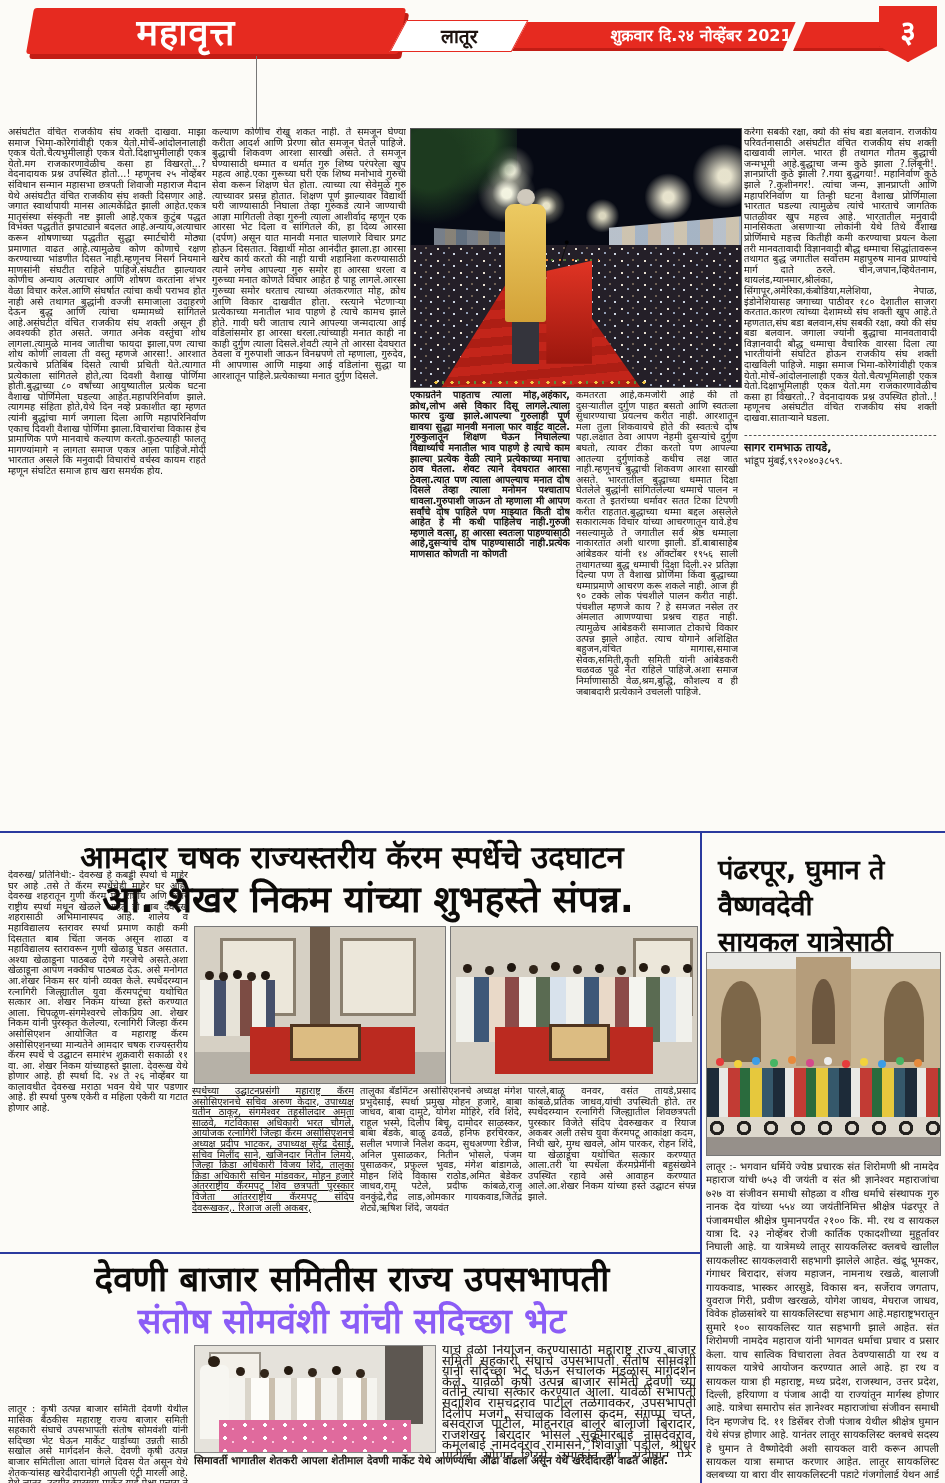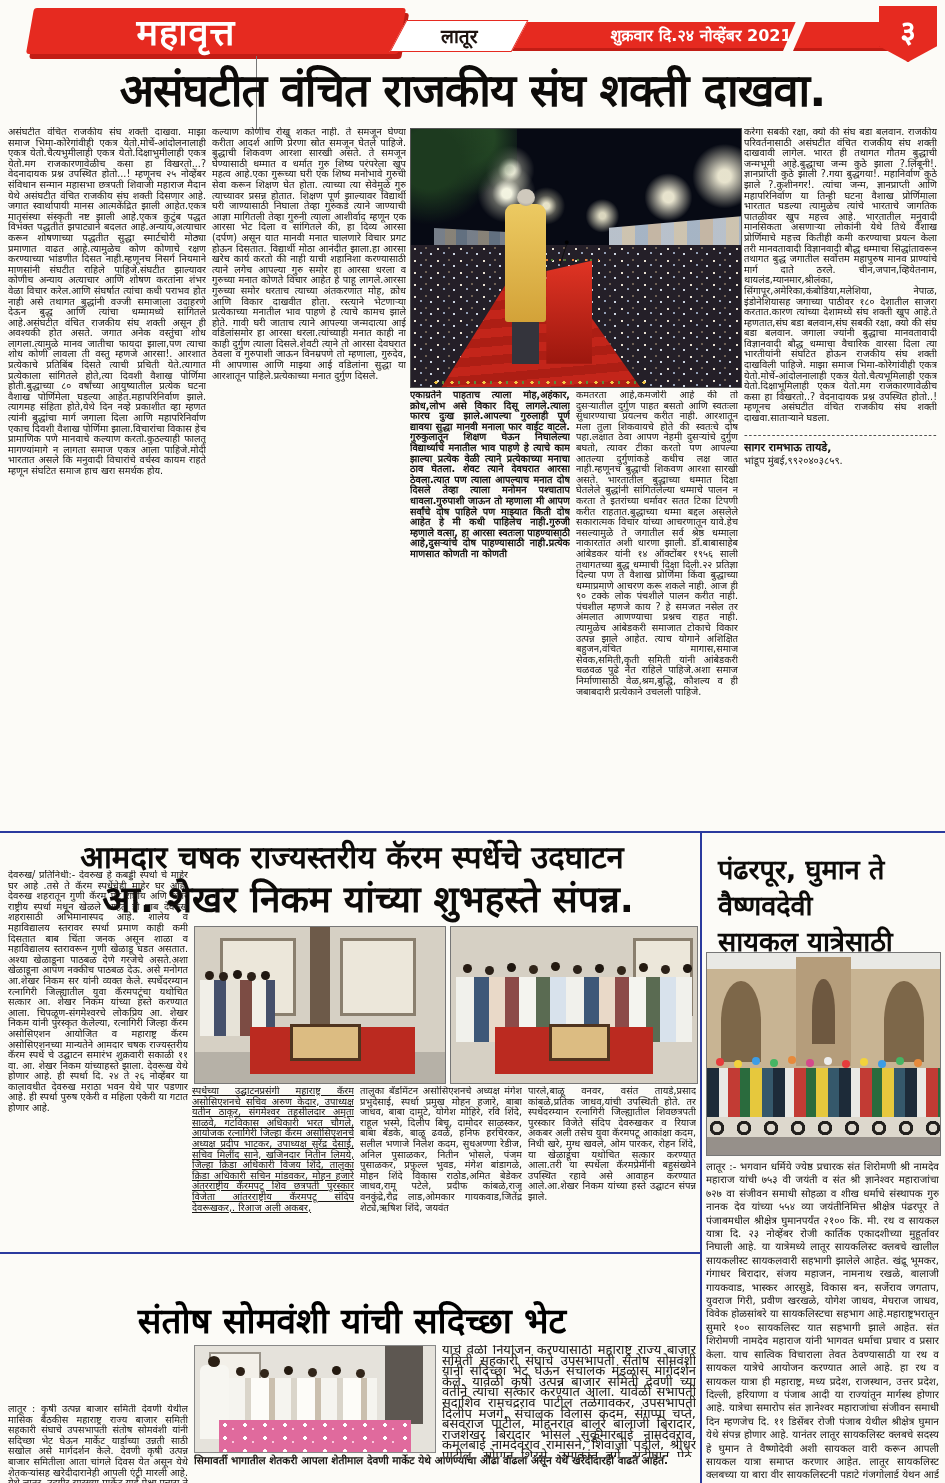--- a/index.html
+++ b/index.html
@@ -121,21 +121,21 @@
   .cy-bodies{position:absolute;left:0;right:0;top:57%;height:24%;
     background:repeating-linear-gradient(90deg,#1d2b39 0 12px,#e9e9e5 12px 21px,#c23b34 21px 33px,#2a6b3d 33px 43px,#e6c83d 43px 55px,#35586b 55px 66px);}
   .cy-wheels{position:absolute;left:0;right:0;bottom:9%;height:18px;
     background:radial-gradient(circle 8px at 10px 9px,transparent 0 4px,#22201e 4.5px 7px,transparent 7.5px);background-size:27px 18px;}
   .cy-road{position:absolute;left:0;right:0;bottom:0;height:9%;background:#96908a;}
   .cycbody{position:absolute;left:706px;top:1160px;width:233px;height:318px;font-size:10.2px;line-height:13.4px;}
   
   .dev-h1{position:absolute;left:8px;top:1258px;width:688px;margin:0;text-align:center;
           font-size:35px;line-height:42px;font-weight:800;color:#0d0b09;}
   .dev-h2{position:absolute;left:8px;top:1300px;width:688px;margin:0;text-align:center;
-          font-size:35px;line-height:42px;font-weight:800;color:#000000;}
+          font-size:35px;line-height:42px;font-weight:800;color:#8b5cf6;}
   .dcol1{position:absolute;left:8px;top:1404px;width:180px;height:130px;}
   .dcol2{position:absolute;left:442px;top:1345px;width:254px;height:112px;font-size:13px;}
   .dphoto{position:absolute;left:194px;top:1345px;width:240px;height:106px;background:#e5e2db;overflow:hidden;border:1px solid #888;}
   .dp-door{position:absolute;right:5%;top:0;width:16%;height:74%;background:#5d5751;}
   .dp-win{position:absolute;left:6%;top:6%;width:20%;height:40%;background:#f3f0e9;border:2px solid #9a948a;}
   .dp-bodies{position:absolute;left:14%;right:24%;top:30%;height:44%;
     background:repeating-linear-gradient(90deg,#f5f4ef 0 16px,#dad5ca 16px 22px,#fdfcf8 22px 40px,#cabfae 40px 46px);}
   .dp-heads{position:absolute;left:17%;top:20%;width:9px;height:9px;border-radius:50%;background:#2b1f15;
     box-shadow:24px 2px 0 #32261a,48px -1px 0 #241a10,72px 1px 0 #32261a,96px -1px 0 #241a10,120px 2px 0 #32261a;}
   .dp-man{position:absolute;left:2%;top:18%;width:12%;height:70%;background:#f7f6f1;border-radius:6px 6px 0 0;}
@@ -159,21 +159,20 @@
     <div class="mast-city">
       <span>लातूर</span>
     </div>
     <div class="mast-date">शुक्रवार दि.२४ नोव्हेंबर 2021</div>
     <div class="mast-page">
       <span>३</span>
     </div>
     <div class="mast-tail"></div>
   </header>
 
-  <h1 class="main-headline">असंघटीत वंचित राजकीय संघ शक्ती दाखवा.</h1>
 
   <div class="bodytxt mcol1">असंघटीत वंचित राजकीय संघ शक्ती दाखवा. माझा समाज भिमा-कोरेगांवीही एकत्र येतो.मोर्चे-आंदोलनालाही एकत्र येतो.चैत्यभुमीलाही एकत्र येतो.दिक्षाभुमीलाही एकत्र येतो.मग राजकारणावेळीच कसा हा विखरतो...? वेदनादायक प्रश्न उपस्थित होतो...! म्हणूनच २५ नोव्हेंबर संविधान सन्मान महासभा छत्रपती शिवाजी महाराज मैदान येथे असंघटीत वंचित राजकीय संघ शक्ती दिसणार आहे. जगात स्वार्थापायी मानस आत्मकेंद्रित झाली आहेत.एकत्र मातृसंस्था संस्कृती नष्ट झाली आहे.एकत्र कुटुंब पद्धत विभक्त पद्धतीत झपाट्याने बदलत आहे.अन्याय,अत्याचार करून शोषणाच्या पद्धतीत सुद्धा स्मार्टचोरी मोठ्या प्रमाणात वाढत आहे.त्यामुळेच कोण कोणाचे रक्षण करण्याच्या भांडणीत दिसत नाही.म्हणूनच निसर्ग नियमाने माणसांनी संघटीत राहिले पाहिजे.संघटीत झाल्यावर कोणीच अन्याय अत्याचार आणि शोषण करतांना शंभर वेळा विचार करेल.आणि संघर्षात त्यांचा कधी पराभव होत नाही असे तथागत बुद्धांनी वज्जी समाजाला उदाहरणे देऊन बुद्ध आणि त्यांचा धम्मामध्ये सांगितले आहे.असंघटीत वंचित राजकीय संघ शक्ती असून ही अवश्यकी होत असते. जगात अनेक वस्तुंचा शोध लागला.त्यामुळे मानव जातीचा फायदा झाला,पण त्याचा शोध कोणी लावला ती वस्तु म्हणजे आरसा!. आरशात प्रत्येकाचे प्रतिबिंब दिसते त्याची प्रचिती येते.त्यागात प्रत्येकाला सांगितले होते,त्या दिवशी वैशाख पोर्णिमा होती.बुद्धाच्या ८० वर्षांच्या आयुष्यातील प्रत्येक घटना वैशाख पोर्णिमेला घडल्या आहेत.महापरिनिर्वाण झाले. त्यागमह संहिता होते,येथे दिन नव्हे प्रकाशीत व्हा म्हणत त्यांनी बुद्धांचा मार्ग जगाला दिला आणि महापरिनिर्वाण एकाच दिवशी वैशाख पोर्णिमा झाला.विचारांचा विकास हेच प्रामाणिक पणे मानवाचे कल्याण करतो.कुठल्याही फालतू मागण्यांमागे न लागता समाज एकत्र आला पाहिजे.मोदी भारतात असले कि मनुवादी विचारांचे वर्चस्व कायम राहते म्हणून संघटित समाज हाच खरा समर्थक होय.</div>
   <div class="bodytxt mcol2">कल्याण कोणीच रोखु शकत नाही. ते समजून घेण्या करीता आदर्श आणि प्रेरणा स्रोत समजून घेतले पाहिजे. बुद्धाची शिकवण आरशा सारखी असते. ते समजून घेण्यासाठी धम्मात व धर्मात गुरु शिष्य परंपरेला खुप महत्व आहे.एका गुरूच्या घरी एक शिष्य मनोभावे गुरुची सेवा करून शिक्षण घेत होता. त्याच्या त्या सेवेमुळे गुरु त्याच्यावर प्रसन्न होतात. शिक्षण पूर्ण झाल्यावर विद्यार्थी घरी जाण्यासाठी निघाला तेव्हा गुरुकडे त्याने जाण्याची आज्ञा मागितली तेव्हा गुरुनी त्याला आशीर्वाद म्हणून एक आरसा भेट दिला व सांगितले की, हा दिव्य आरसा (दर्पण) असून यात मानवी मनात चालणारे विचार प्रगट होऊन दिसतात. विद्यार्थी मोठा आनंदीत झाला.हा आरसा खरेच कार्य करतो की नाही याची शहानिशा करण्यासाठी त्याने लगेच आपल्या गुरु समोर हा आरसा धरला व गुरुच्या मनात कोणते विचार आहेत हे पाहू लागले.आरसा गुरुच्या समोर धरताच त्याच्या अंतकरणात मोह, क्रोध आणि विकार दाखवीत होता. रस्त्याने भेटणाऱ्या प्रत्येकाच्या मनातील भाव पाहणे हे त्याचे कामच झाले होते. गावी घरी जाताच त्याने आपल्या जन्मदात्या आई वडिलांसमोर हा आरसा धरला.त्यांच्याही मनात काही ना काही दुर्गुण त्याला दिसले.शेवटी त्याने तो आरसा देवघरात ठेवला व गुरुपाशी जाऊन विनम्रपणे तो म्हणाला, गुरुदेव, मी आपणास आणि माझ्या आई वडिलांना सुद्धा या आरशातून पाहिले.प्रत्येकाच्या मनात दुर्गुण दिसले.</div>
 
   <div class="rally">
     <div class="rp-lights"></div>
     <div class="rp-trees"></div>
     <div class="rp-wall"></div>
     <div class="rp-wall-l"></div>
     <div class="rp-crowd"></div>
@@ -242,20 +241,21 @@
     <div class="cy-arch" style="left:76%;"></div>
     <div class="cy-tower"></div>
     <div class="cy-heads"></div>
     <div class="cy-bodies"></div>
     <div class="cy-wheels"></div>
     <div class="cy-road"></div>
   </div>
 
   <div class="bodytxt cycbody">लातूर :- भगवान धर्मिये ज्येष्ठ प्रचारक संत शिरोमणी श्री नामदेव महाराज यांची ७५३ वी जयंती व संत श्री ज्ञानेश्वर महाराजांचा ७२७ वा संजीवन समाधी सोहळा व शीख धर्माचे संस्थापक गुरु नानक देव यांच्या ५५४ व्या जयंतीनिमित्त श्रीक्षेत्र पंढरपूर ते पंजाबमधील श्रीक्षेत्र घुमानपर्यंत २१०० कि. मी. रथ व सायकल यात्रा दि. २३ नोव्हेंबर रोजी कार्तिक एकादशीच्या मुहूर्तावर निघाली आहे. या यात्रेमध्ये लातूर सायकलिस्ट क्लबचे खालील सायकलीस्ट सायकलवारी सहभागी झालेले आहेत. खंद्रू भूमकर, गंगाधर बिरादार, संजय महाजन, नामनाथ रखळे, बालाजी गायकवाड, भास्कर आरसुडे, विकास बन, सर्जेराव जगताप, युवराज गिरी, प्रवीण खरखळे, योगेश जाधव, मेघराज जाधव, विवेक होळसांबरे या सायकलिस्टचा सहभाग आहे.महाराष्ट्रभरातून सुमारे १०० सायकलिस्ट यात सहभागी झाले आहेत. संत शिरोमणी नामदेव महाराज यांनी भागवत धर्माचा प्रचार व प्रसार केला. याच सात्विक विचाराला तेवत ठेवण्यासाठी या रथ व सायकल यात्रेचे आयोजन करण्यात आले आहे. हा रथ व सायकल यात्रा ही महाराष्ट्र, मध्य प्रदेश, राजस्थान, उत्तर प्रदेश, दिल्ली, हरियाणा व पंजाब आदी या राज्यांतून मार्गस्थ होणार आहे. यात्रेचा समारोप संत ज्ञानेश्वर महाराजांचा संजीवन समाधी दिन म्हणजेच दि. ११ डिसेंबर रोजी पंजाब येथील श्रीक्षेत्र घुमान येथे संपन्न होणार आहे. यानंतर लातूर सायकलिस्ट क्लबचे सदस्य हे घुमान ते वैष्णोदेवी अशी सायकल वारी करून आपली सायकल यात्रा समाप्त करणार आहेत. लातूर सायकलिस्ट क्लबच्या या बारा वीर सायकलिस्टनी पहाटे गंजगोलाई येथून आई जगदंबेचे दर्शन घेऊन नंतर रेणापूर येथे रेणुकामातेचे दर्शन घेऊन यात्रेस प्रारंभ केला. या सायकल वारीस प्रोत्साहन देण्यासाठी लातूर सायकलिस्ट क्लबचे सदस्य व नागरिक मोठ्या संख्येने उपस्थित होते.</div>
 
+  <h2 class="dev-h1">देवणी बाजार समितीस राज्य उपसभापती</h2>
   <h2 class="dev-h2">संतोष सोमवंशी यांची सदिच्छा भेट</h2>
 
   <div class="bodytxt dcol1">लातूर : कृषी उत्पन्न बाजार समिती देवणी येथील मासिक बैठकीस महाराष्ट्र राज्य बाजार समिती सहकारी संघाचे उपसभापती संतोष सोमवंशी यांनी सदिच्छा भेट घेऊन मार्केट यार्डाच्या उन्नती साठी सखोल असे मार्गदर्शन केले. देवणी कृषी उत्पन्न बाजार समितीला आता चांगले दिवस येत असून येथे शेतकऱ्यांसह खरेदीदारानेही आपली एंट्री मारली आहे. येथे लातूर, उदगीर सारख्या मार्केट यार्ड पेक्षा पन्नास ते शंभर रुपये जादा दराने शेतीमालाची खरेदी विक्री होत आहे. परिणामी देवणी कृषी उत्पन्न बाजार समितीचा बोलबाला वाढत आहे. व तालुक्यासह</div>
 
   <div class="dphoto">
     <div class="dp-win"></div>
     <div class="dp-door"></div>
     <div class="dp-heads"></div>
     <div class="dp-bodies"></div>
     <div class="dp-man"></div>

